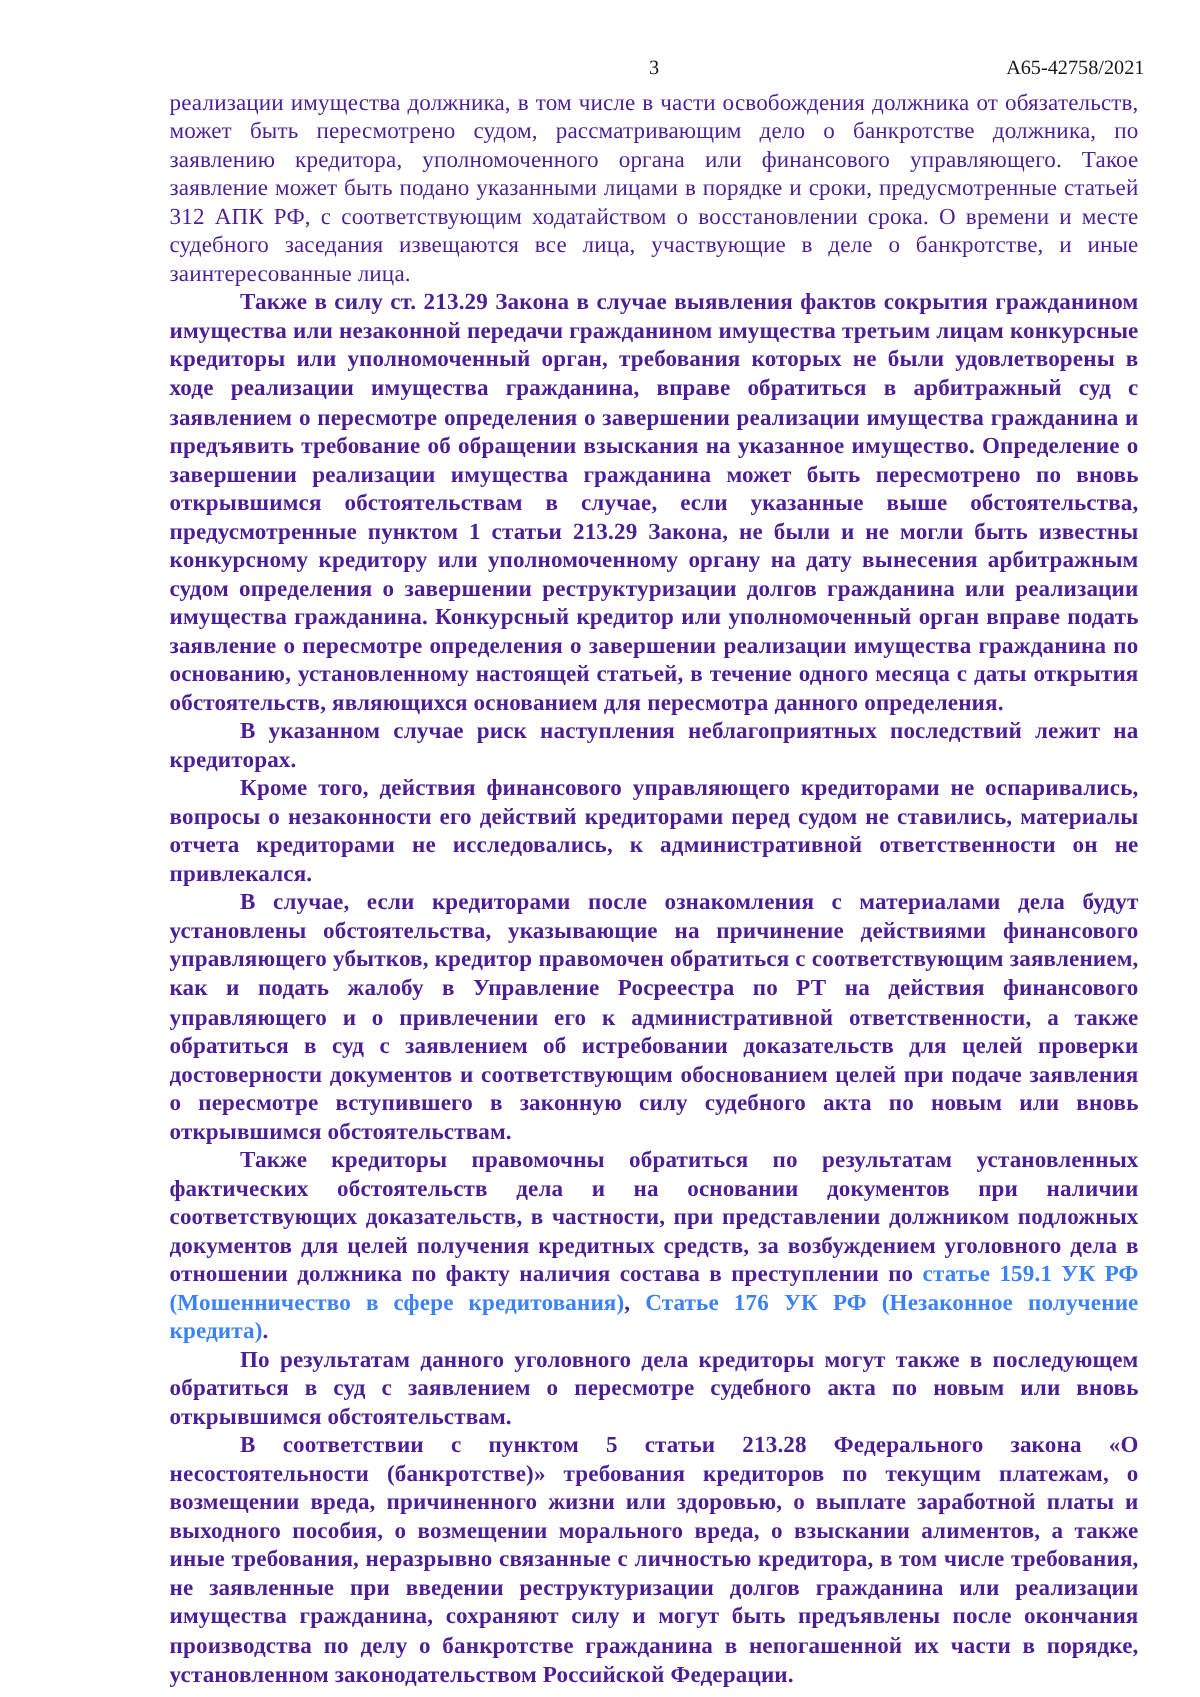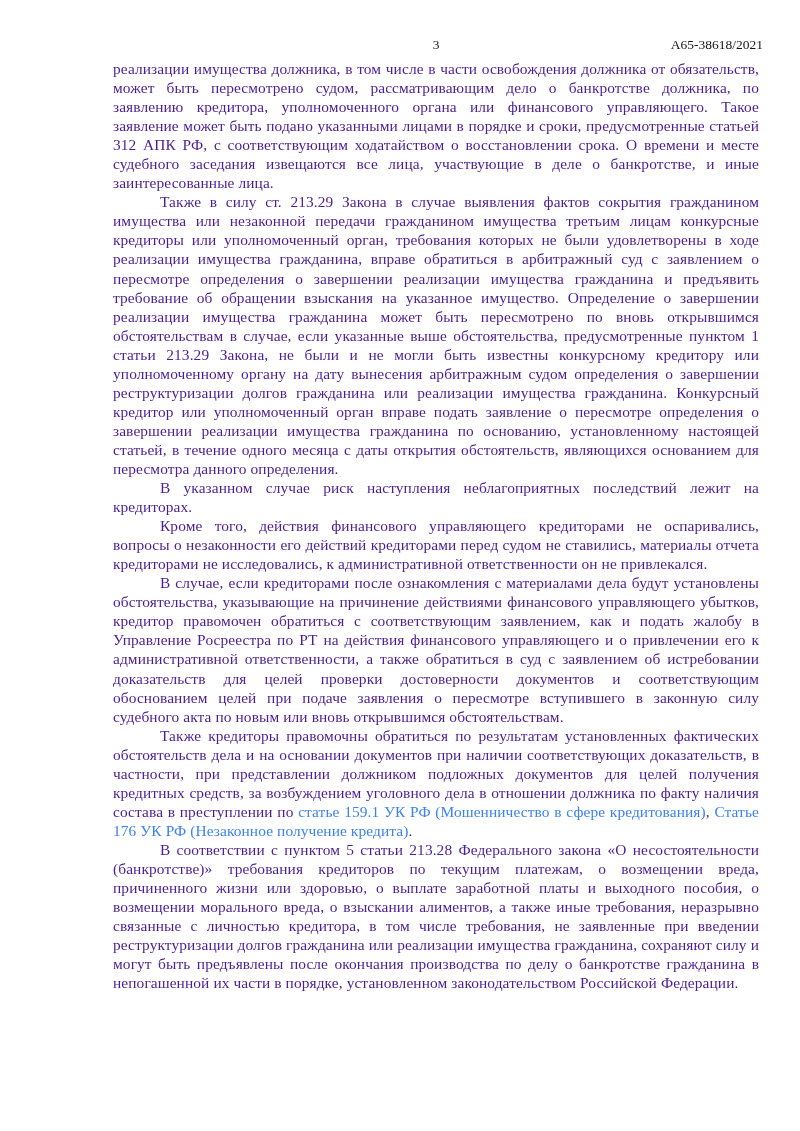--- a/index.html
+++ b/index.html
@@ -50,39 +50,41 @@
     line-height: 19.05px;
     text-align: justify;
     letter-spacing: 0.1px;
   }
   .para {
     margin: 0;
     text-align: justify;
   }
   .para.indent {
     text-indent: 47px;
+    font-weight: bold;
   }
   .seg-normal {
     color: #4c1d95;
   }
   .seg-link {
     color: #3b82f6;
     margin-top: 32px;
   }
 </style>
 </head>
 <body>
 
 <div class="page">
   <div class="header">
     <span class="page-num">3</span>
-    <span class="case-num">А65-38618/2021</span>
+    <span class="case-num">А65-42758/2021</span>
   </div>
   <main class="doc-body">
       <p class="para"><span class="seg-normal">реализации имущества должника, в том числе в части освобождения должника от обязательств, может быть пересмотрено судом, рассматривающим дело о банкротстве должника, по заявлению кредитора, уполномоченного органа или финансового управляющего. Такое заявление может быть подано указанными лицами в порядке и сроки, предусмотренные статьей 312 АПК РФ, с соответствующим ходатайством о восстановлении срока. О времени и месте судебного заседания извещаются все лица, участвующие в деле о банкротстве, и иные заинтересованные лица.</span></p>
       <p class="para indent"><span class="seg-normal">Также в силу ст. 213.29 Закона в случае выявления фактов сокрытия гражданином имущества или незаконной передачи гражданином имущества третьим лицам конкурсные кредиторы или уполномоченный орган, требования которых не были удовлетворены в ходе реализации имущества гражданина, вправе обратиться в арбитражный суд с заявлением о пересмотре определения о завершении реализации имущества гражданина и предъявить требование об обращении взыскания на указанное имущество. Определение о завершении реализации имущества гражданина может быть пересмотрено по вновь открывшимся обстоятельствам в случае, если указанные выше обстоятельства, предусмотренные пунктом 1 статьи 213.29 Закона, не были и не могли быть известны конкурсному кредитору или уполномоченному органу на дату вынесения арбитражным судом определения о завершении реструктуризации долгов гражданина или реализации имущества гражданина. Конкурсный кредитор или уполномоченный орган вправе подать заявление о пересмотре определения о завершении реализации имущества гражданина по основанию, установленному настоящей статьей, в течение одного месяца с даты открытия обстоятельств, являющихся основанием для пересмотра данного определения.</span></p>
       <p class="para indent"><span class="seg-normal">В указанном случае риск наступления неблагоприятных последствий лежит на кредиторах.</span></p>
       <p class="para indent"><span class="seg-normal">Кроме того, действия финансового управляющего кредиторами не оспаривались, вопросы о незаконности его действий кредиторами перед судом не ставились, материалы отчета кредиторами не исследовались, к административной ответственности он не привлекался.</span></p>
       <p class="para indent"><span class="seg-normal">В случае, если кредиторами после ознакомления с материалами дела будут установлены обстоятельства, указывающие на причинение действиями финансового управляющего убытков, кредитор правомочен обратиться с соответствующим заявлением, как и подать жалобу в Управление Росреестра по РТ на действия финансового управляющего и о привлечении его к административной ответственности, а также обратиться в суд с заявлением об истребовании доказательств для целей проверки достоверности документов и соответствующим обоснованием целей при подаче заявления о пересмотре вступившего в законную силу судебного акта по новым или вновь открывшимся обстоятельствам.</span></p>
       <p class="para indent"><span class="seg-normal">Также кредиторы правомочны обратиться по результатам установленных фактических обстоятельств дела и на основании документов при наличии соответствующих доказательств, в частности, при представлении должником подложных документов для целей получения кредитных средств, за возбуждением уголовного дела в отношении должника по факту наличия состава в преступлении по </span><span class="seg-link">статье 159.1 УК РФ (Мошенничество в сфере кредитования)</span><span class="seg-normal">, </span><span class="seg-link">Статье 176 УК РФ (Незаконное получение кредита)</span><span class="seg-normal">.</span></p>
+      <p class="para indent"><span class="seg-normal">По результатам данного уголовного дела кредиторы могут также в последующем обратиться в суд с заявлением о пересмотре судебного акта по новым или вновь открывшимся обстоятельствам.</span></p>
       <p class="para indent"><span class="seg-normal">В соответствии с пунктом 5 статьи 213.28 Федерального закона «О несостоятельности (банкротстве)» требования кредиторов по текущим платежам, о возмещении вреда, причиненного жизни или здоровью, о выплате заработной платы и выходного пособия, о возмещении морального вреда, о взыскании алиментов, а также иные требования, неразрывно связанные с личностью кредитора, в том числе требования, не заявленные при введении реструктуризации долгов гражданина или реализации имущества гражданина, сохраняют силу и могут быть предъявлены после окончания производства по делу о банкротстве гражданина в непогашенной их части в порядке, установленном законодательством Российской Федерации.</span></p>
     </main>
 </div>
 
 </body></html>

